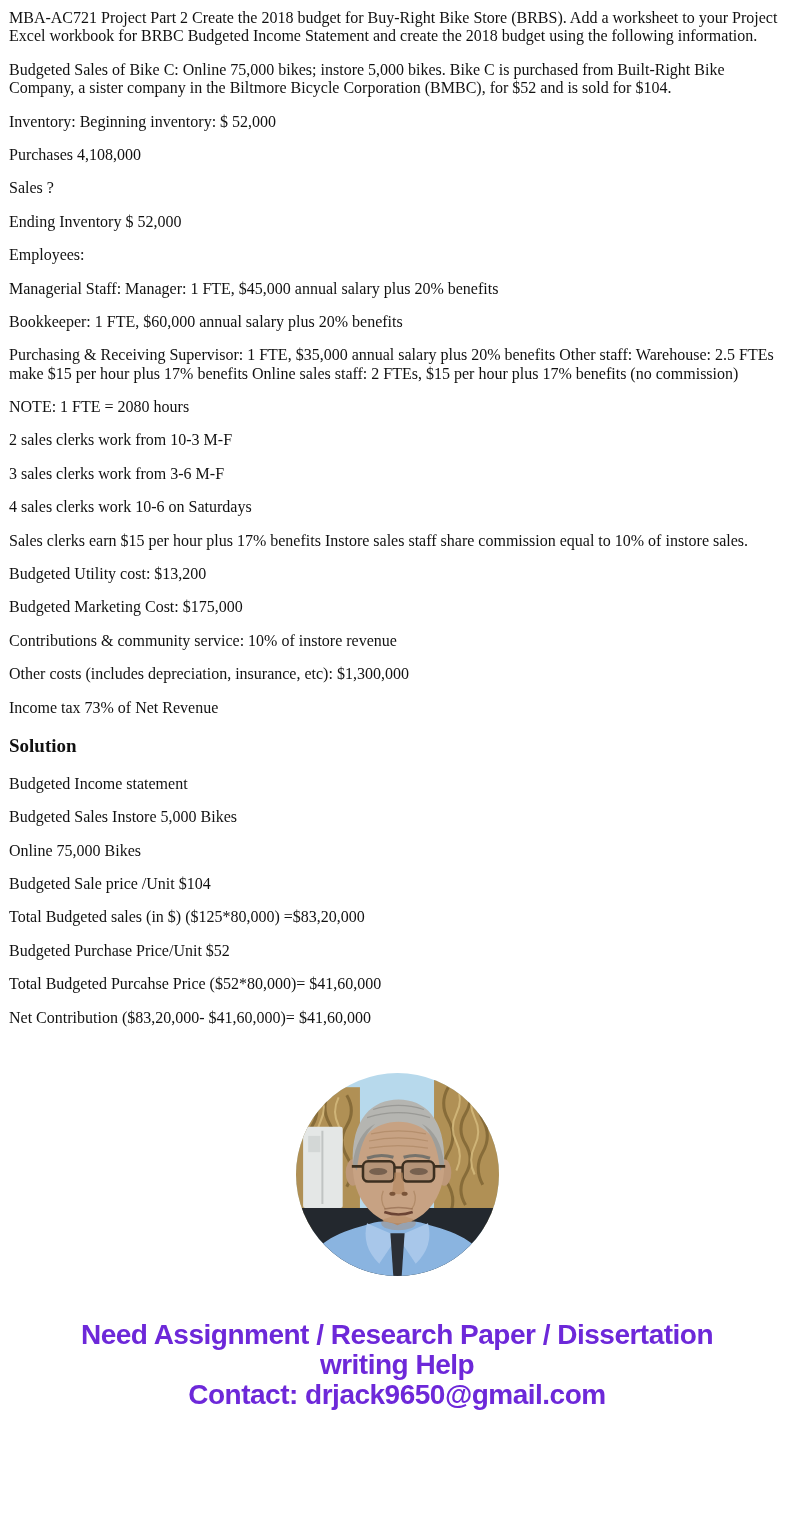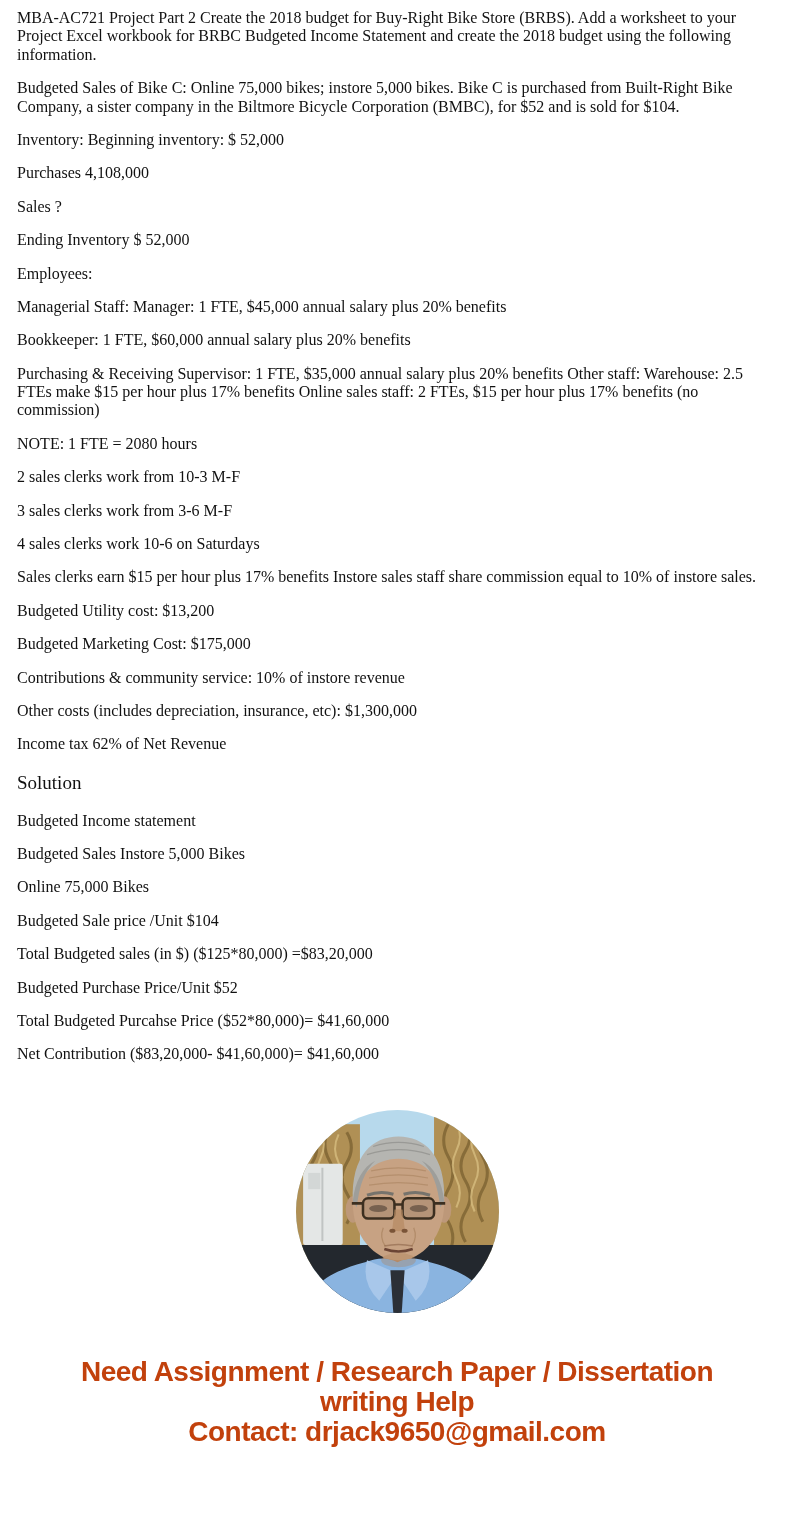--- a/index.html
+++ b/index.html
@@ -9,52 +9,52 @@
   }
   body {
     width: 794px;
     height: 1523px;
     overflow: hidden;
     font-family: "Liberation Serif", "DejaVu Serif", serif;
     font-size: 16px;
     color: #111111;
   }
   .doc {
-    padding: 0 17px;
+    padding: 0 9px;
   }
   .doc p {
     margin: 15px 0;
     line-height: 1.15;
   }
   .doc p:first-child {
     margin-top: 9px;
   }
   h3.solution-heading {
     font-size: 19px;
-    font-weight: normal;
+    font-weight: bold;
     margin: 18px 0;
     line-height: 1.15;
   }
   .photo-wrap {
     margin-top: 46px;
     text-align: center;
     line-height: 0;
   }
   .photo-wrap svg {
     display: inline-block;
   }
   .footer {
     margin-top: 44px;
     text-align: center;
     font-family: "Liberation Sans", "DejaVu Sans", sans-serif;
     font-weight: bold;
     font-size: 28px;
     line-height: 30px;
     letter-spacing: -0.5px;
-    color: #c2410c;
+    color: #6d28d9;
   }
 </style>
 </head>
 <body>
 
 <div class="doc">
   <p>MBA-AC721 Project Part 2 Create the 2018 budget for Buy-Right Bike Store (BRBS). Add a worksheet to your Project Excel workbook for BRBC Budgeted Income Statement and create the 2018 budget using the following information.</p>
   <p>Budgeted Sales of Bike C: Online 75,000 bikes; instore 5,000 bikes. Bike C is purchased from Built-Right Bike Company, a sister company in the Biltmore Bicycle Corporation (BMBC), for $52 and is sold for $104.</p>
   <p>Inventory: Beginning inventory: $ 52,000</p>
   <p>Purchases 4,108,000</p>
@@ -66,21 +66,21 @@
   <p>Purchasing &amp; Receiving Supervisor: 1 FTE, $35,000 annual salary plus 20% benefits Other staff: Warehouse: 2.5 FTEs make $15 per hour plus 17% benefits Online sales staff: 2 FTEs, $15 per hour plus 17% benefits (no commission)</p>
   <p>NOTE: 1 FTE = 2080 hours</p>
   <p>2 sales clerks work from 10-3 M-F</p>
   <p>3 sales clerks work from 3-6 M-F</p>
   <p>4 sales clerks work 10-6 on Saturdays</p>
   <p>Sales clerks earn $15 per hour plus 17% benefits Instore sales staff share commission equal to 10% of instore sales.</p>
   <p>Budgeted Utility cost: $13,200</p>
   <p>Budgeted Marketing Cost: $175,000</p>
   <p>Contributions &amp; community service: 10% of instore revenue</p>
   <p>Other costs (includes depreciation, insurance, etc): $1,300,000</p>
-  <p>Income tax 62% of Net Revenue</p>
+  <p>Income tax 73% of Net Revenue</p>
 
   <h3 class="solution-heading">Solution</h3>
 
   <p>Budgeted Income statement</p>
   <p>Budgeted Sales Instore 5,000 Bikes</p>
   <p>Online 75,000 Bikes</p>
   <p>Budgeted Sale price /Unit $104</p>
   <p>Total Budgeted sales (in $) ($125*80,000) =$83,20,000</p>
   <p>Budgeted Purchase Price/Unit $52</p>
   <p>Total Budgeted Purcahse Price ($52*80,000)= $41,60,000</p>

